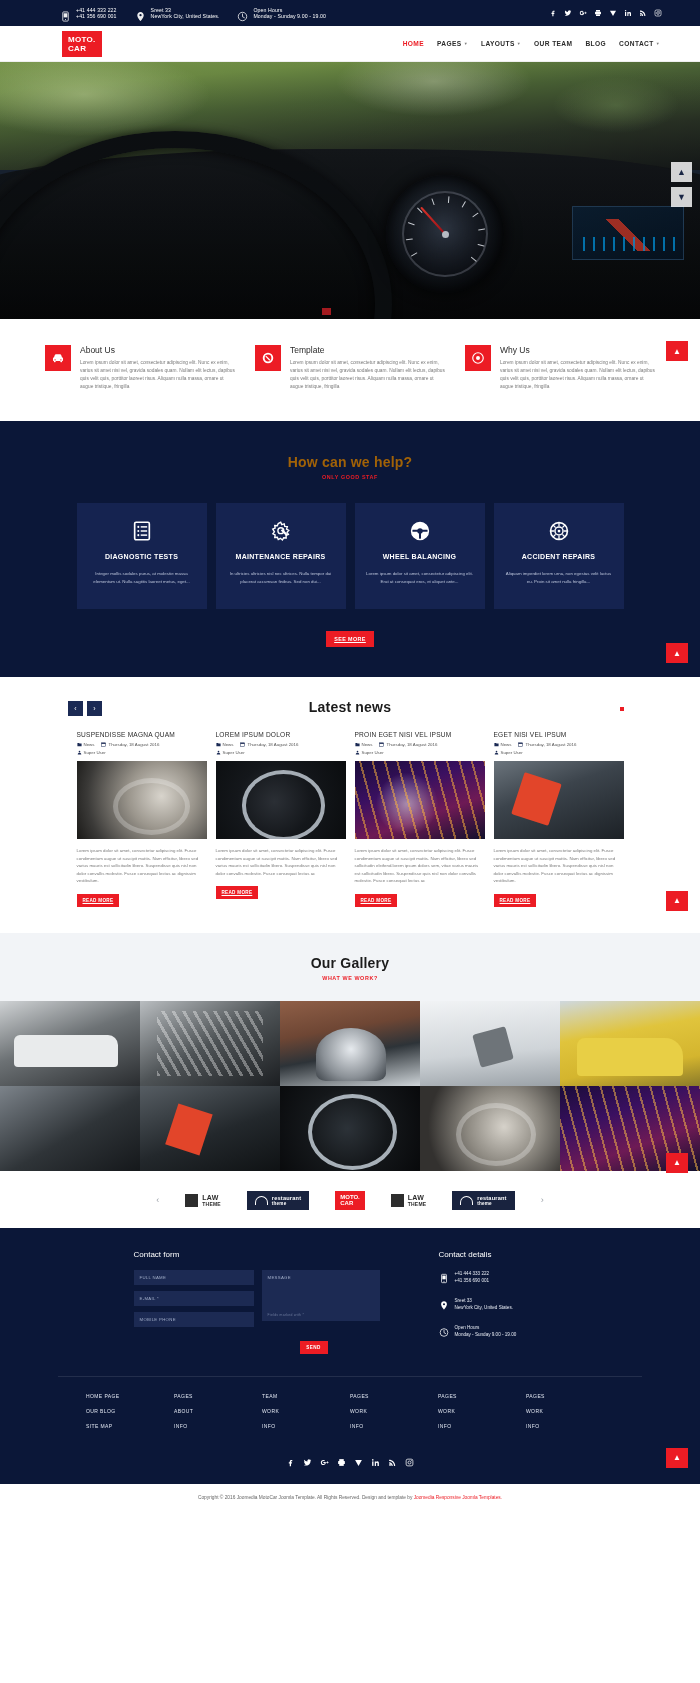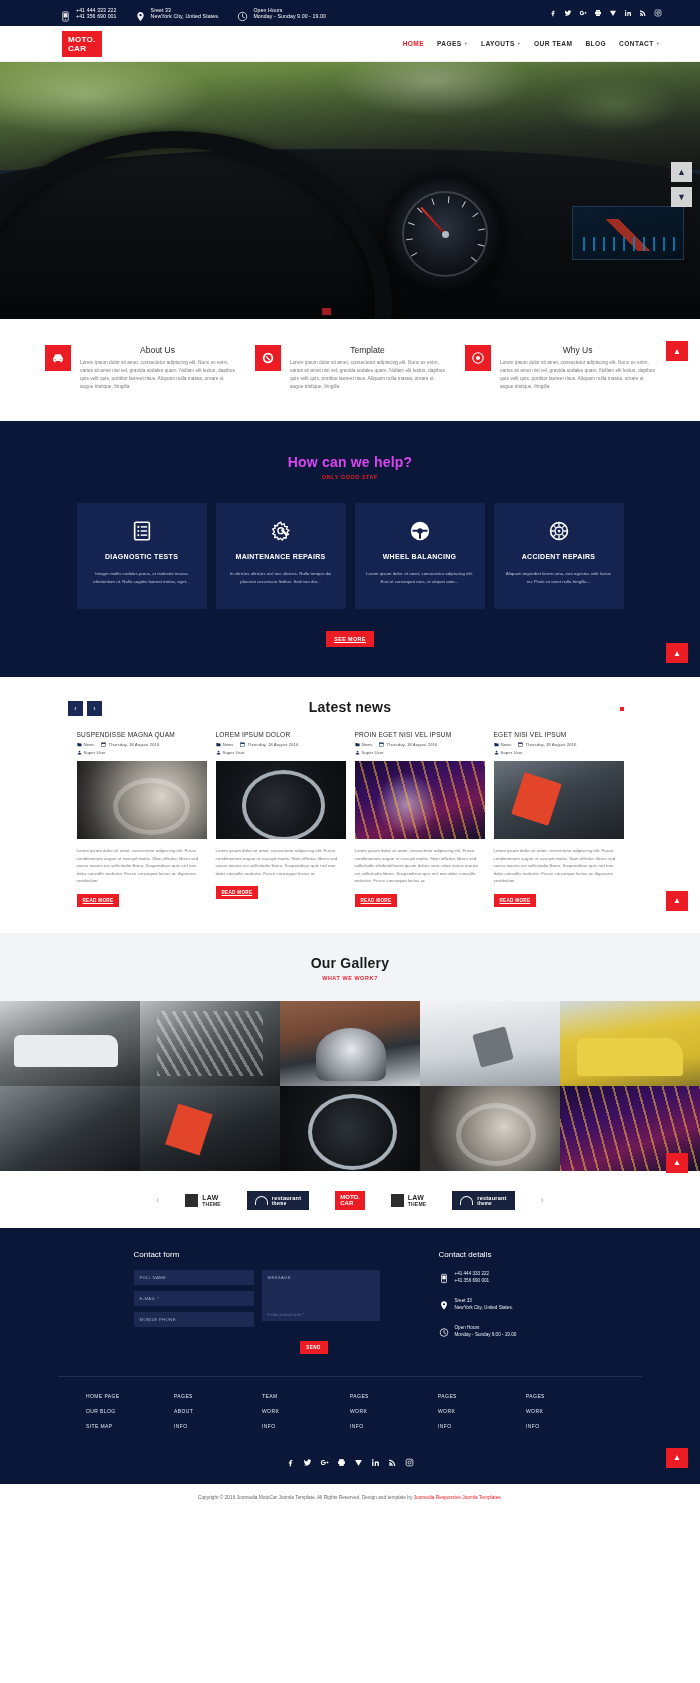--- a/index.html
+++ b/index.html
@@ -159,26 +159,26 @@
   }
 
   
   .features { background: #fff; padding: 26px 0 30px; display: flex; justify-content: center; gap: 20px; position: relative; }
   .feat { display: flex; gap: 9px; width: 190px; }
   .feat-ico {
     width: 26px; height: 26px; flex: 0 0 26px; background: #ec1c24;
     display: flex; align-items: center; justify-content: center;
   }
   .feat-ico svg { width: 14px; height: 14px; fill: #fff; }
-  .feat h3 { font-size: 8.5px; font-weight: normal; color: #2b2b2b; margin-bottom: 4px; text-align: center; }
+  .feat h3 { font-size: 8.5px; font-weight: normal; color: #2b2b2b; margin-bottom: 4px; }
   .feat p { font-size: 4.8px; line-height: 8px; color: #7a7a7a; }
 
   
   .help { background: #0b1738; padding: 33px 0 30px; position: relative; }
-  .sec-title { text-align: center; font-size: 14px; font-weight: bold; color: #d946ef; letter-spacing: .2px; }
+  .sec-title { text-align: center; font-size: 14px; font-weight: bold; color: #a16207; letter-spacing: .2px; }
   .sec-title.dark-on-light { color: #1b1b1b; }
   .sec-sub { text-align: center; font-size: 5.4px; color: #ec1c24; font-weight: bold; letter-spacing: .6px; margin-top: 4px; }
   .cards { display: flex; justify-content: center; gap: 9px; margin-top: 23px; }
   .card {
     width: 130px; min-height: 106px; background: #152350; padding: 15px 11px 12px; text-align: center;
   }
   .card-ico { height: 26px; display: flex; align-items: center; justify-content: center; }
   .card-ico svg { width: 22px; height: 22px; fill: #fff; }
   .card h4 { color: #fff; font-size: 7px; font-weight: bold; letter-spacing: .3px; margin-top: 9px; }
   .card p { color: #b9c2d8; font-size: 4.4px; line-height: 7.5px; margin-top: 10px; }

